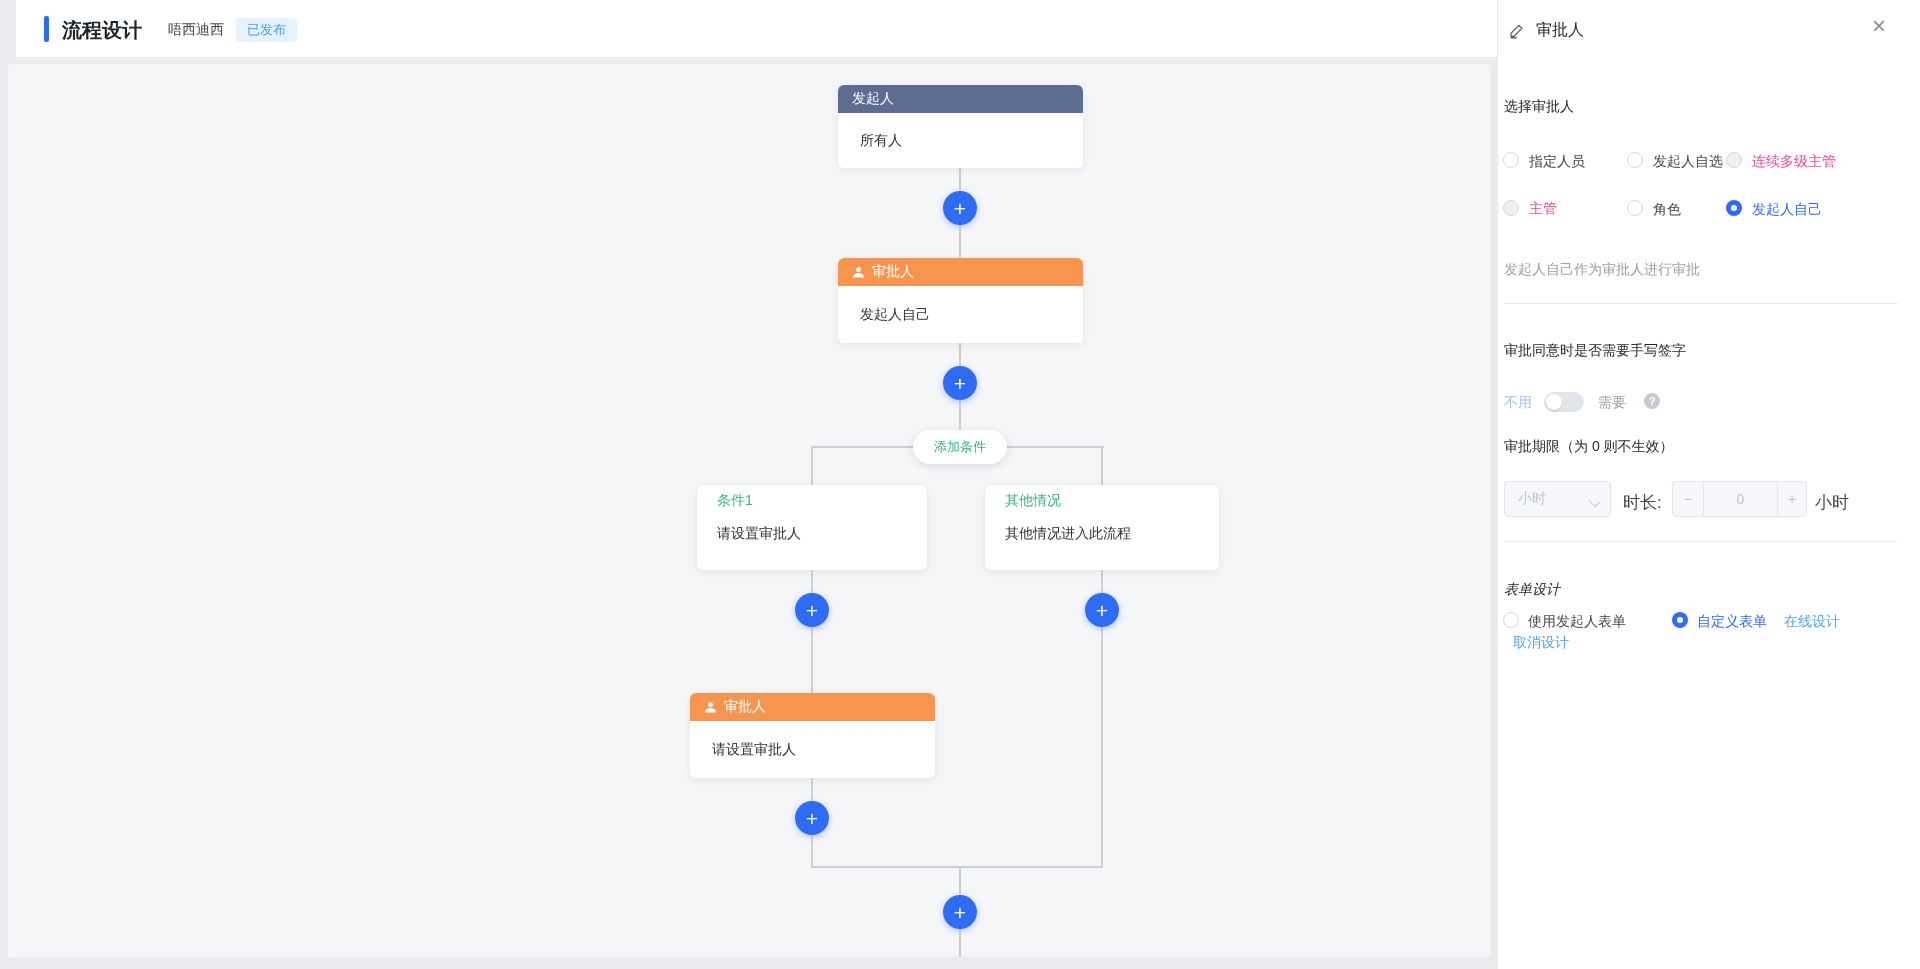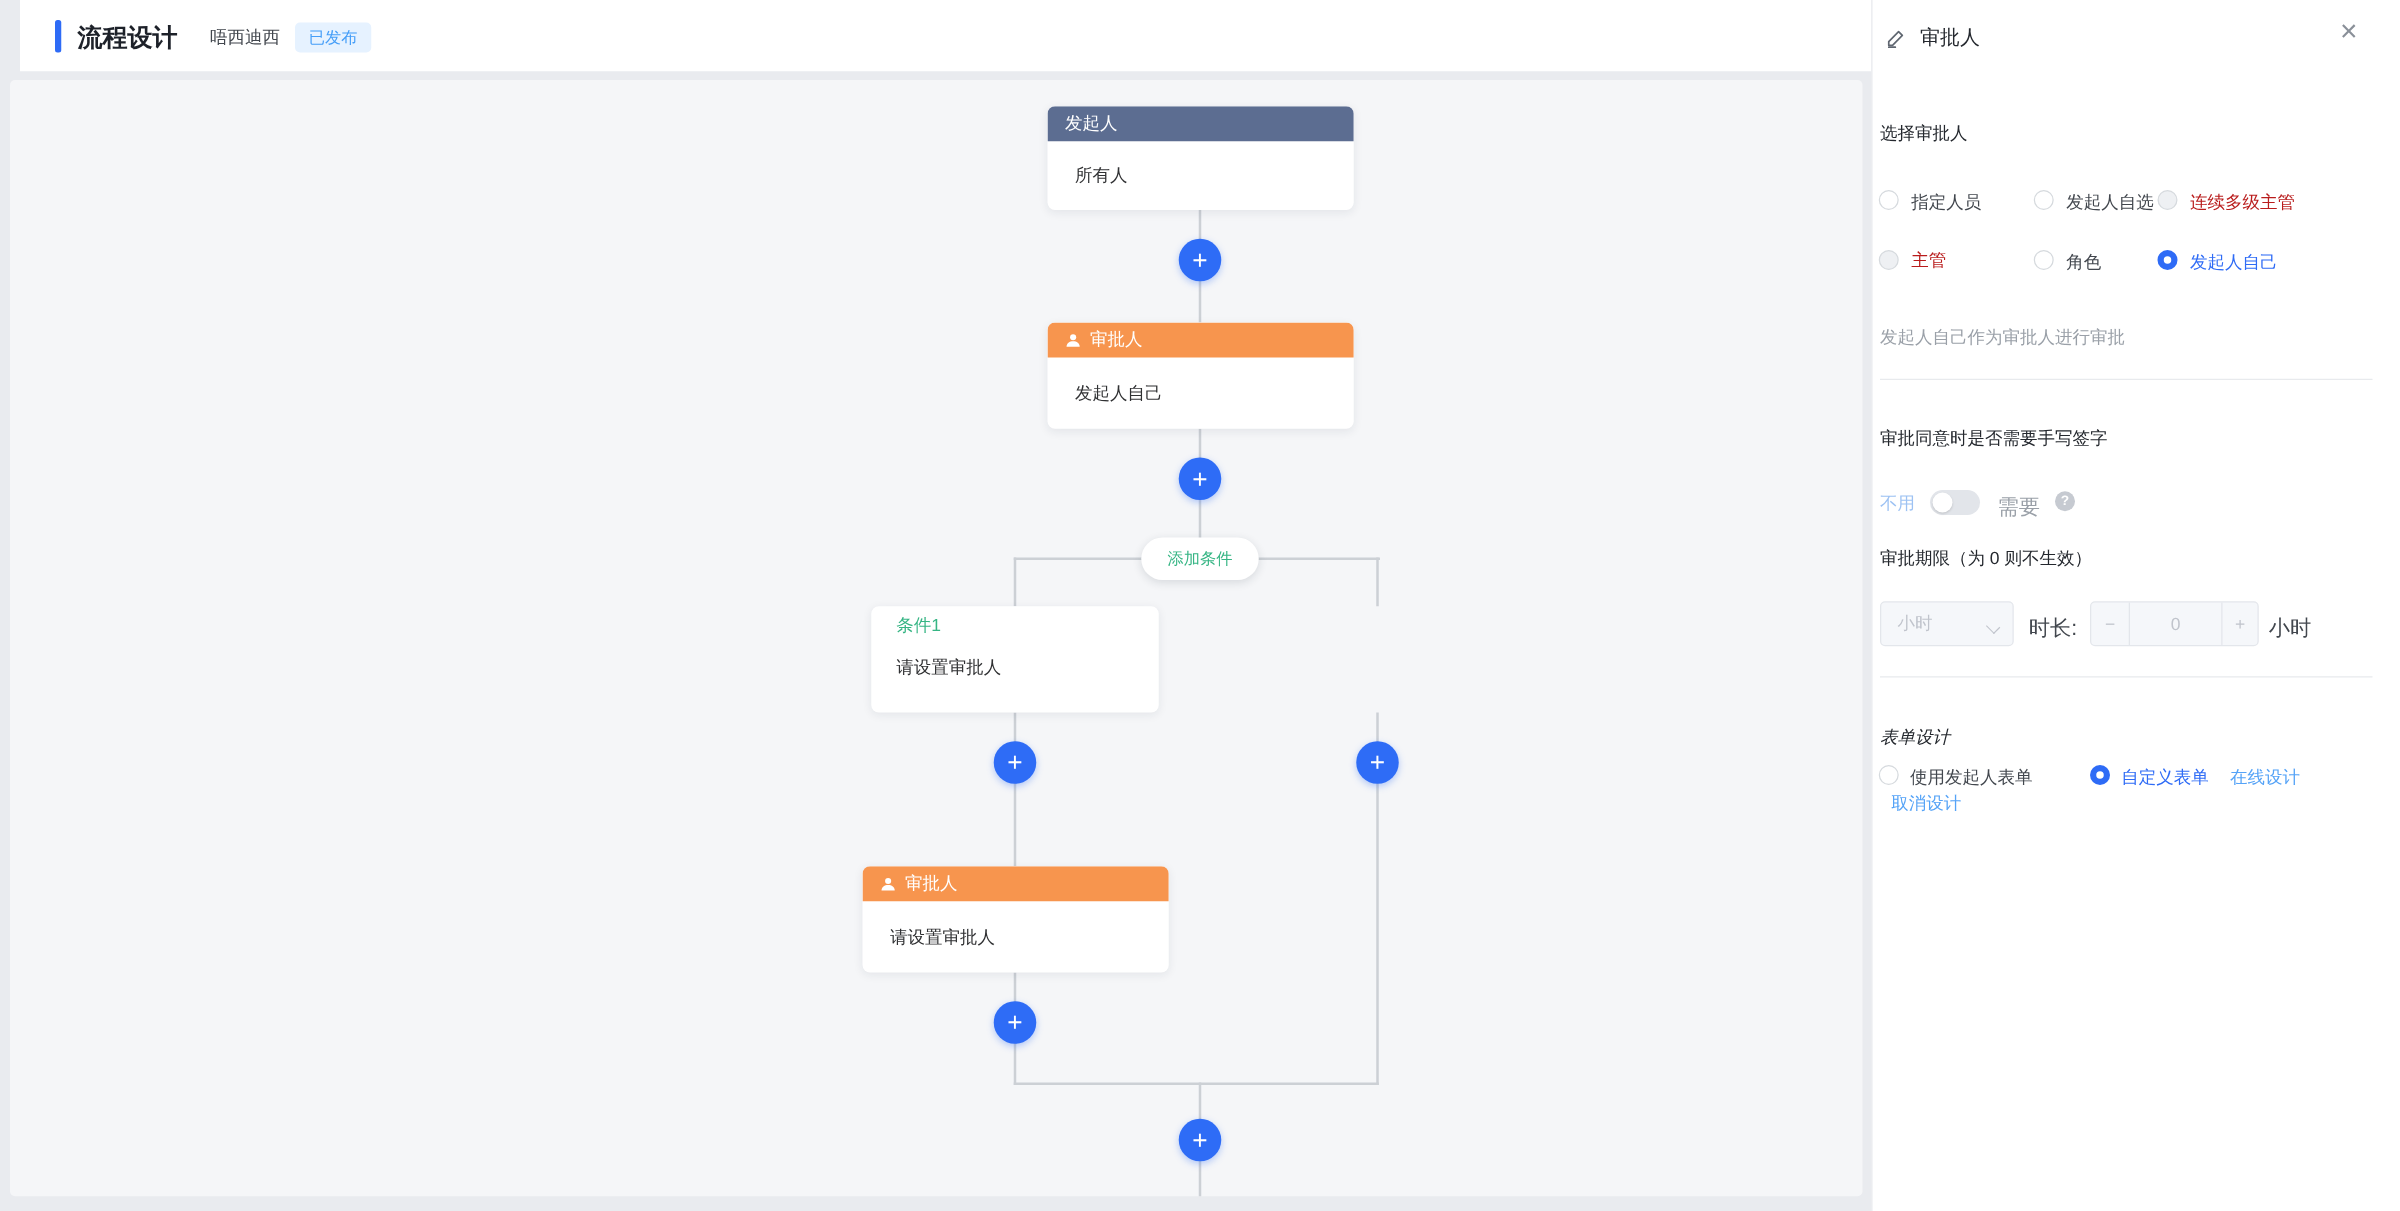--- a/index.html
+++ b/index.html
@@ -36,26 +36,26 @@
   .panel * { position:absolute; }
   .panel-title { left:38px; top:20px; font-size:16px; color:#24282e; }
   .edit-icon { left:10px; top:22px; width:18px; height:18px; }
   .close-btn { left:374px; top:14px; font-size:24px; color:#8a9099; cursor:pointer; line-height:1; font-weight:300; }
   .section-label { font-size:14px; color:#24282e; }
   .radio { width:16px; height:16px; border-radius:50%; border:1px solid #d6dade; background:#ffffff; }
   .radio.disabled { background:#eef0f3; }
   .radio.checked { background:#2e6bf6; border:none; }
   .radio.checked::after { content:""; position:absolute; left:5px; top:5px; width:6px; height:6px; border-radius:50%; background:#ffffff; }
   .radio-label { font-size:14px; color:#42474e; }
-  .radio-label.disabled { color:#b91c1c; }
+  .radio-label.disabled { color:#ec4899; }
   .radio-label.checked { color:#2e6bf6; }
   .desc-text { font-size:14px; color:#9aa0a8; }
   .divider { height:1px; background:#e8eaed; }
   .toggle-off-label { font-size:14px; color:#9dc2f3; }
-  .toggle-on-label { font-size:17px; color:#9aa0a8; }
+  .toggle-on-label { font-size:14px; color:#9aa0a8; }
   .toggle { width:40px; height:20px; border-radius:10px; background:#e2e5ea; cursor:pointer; }
   .toggle .knob { position:absolute; left:2px; top:2px; width:16px; height:16px; border-radius:50%; background:#ffffff; box-shadow:0 1px 2px rgba(0,0,0,0.15); }
   .help-icon { width:16px; height:16px; border-radius:50%; background:#c6cad1; color:#ffffff; font-size:11px; font-weight:bold; display:flex; align-items:center; justify-content:center; }
   .unit-select { left:6px; top:481px; width:107px; height:36px; background:#f5f7fa; border:1px solid #e3e6eb; border-radius:4px; color:#c0c4cc; font-size:14px; display:flex; align-items:center; padding-left:13px; cursor:not-allowed; }
   .chevron-down { position:absolute; right:11px; top:15px; width:9px; height:9px; border-right:1.5px solid #c0c4cc; border-bottom:1.5px solid #c0c4cc; transform:rotate(45deg) scaleY(0.8); }
   .inline-label { font-size:17px; color:#42474e; }
   .stepper { left:174px; top:481px; width:135px; height:36px; border:1px solid #e3e6eb; border-radius:4px; background:#f5f7fa; display:flex; flex-direction:row; color:#c0c4cc; }
   .stepper span { position:static; }
   .stepper .seg { display:flex; align-items:center; justify-content:center; font-size:14px; height:100%; }
   .stepper .minus { width:31px; border-right:1px solid #e3e6eb; cursor:not-allowed; }
@@ -114,20 +114,24 @@
 
   <div class="add-cond-pill" style="left:905px;top:366px;">
     <span>添加条件</span>
   </div>
 
   <div class="cond-node" style="left:689px;top:421px;width:230px;height:85px;">
     <div class="cond-title">条件1</div>
     <div class="cond-body">请设置审批人</div>
   </div>
 
+  <div class="cond-node" style="left:977px;top:421px;width:234px;height:85px;">
+    <div class="cond-title">其他情况</div>
+    <div class="cond-body">其他情况进入此流程</div>
+  </div>
 
   <div class="plus-btn" style="left:787px;top:529px;">
     <span>+</span>
   </div>
   <div class="plus-btn" style="left:1077px;top:529px;">
     <span>+</span>
   </div>
 
   <div class="flow-node" style="left:682px;top:629px;width:245px;height:85px;">
     <div class="node-header orange">

